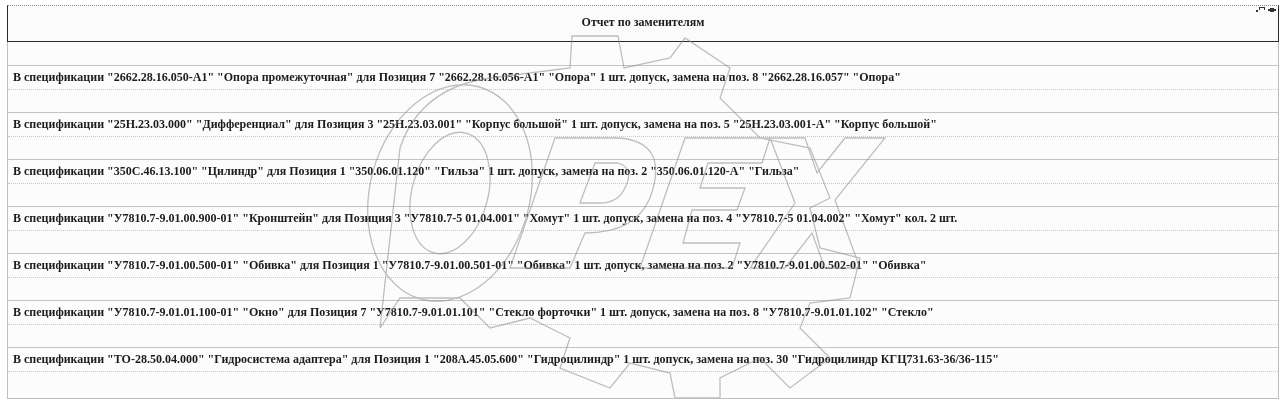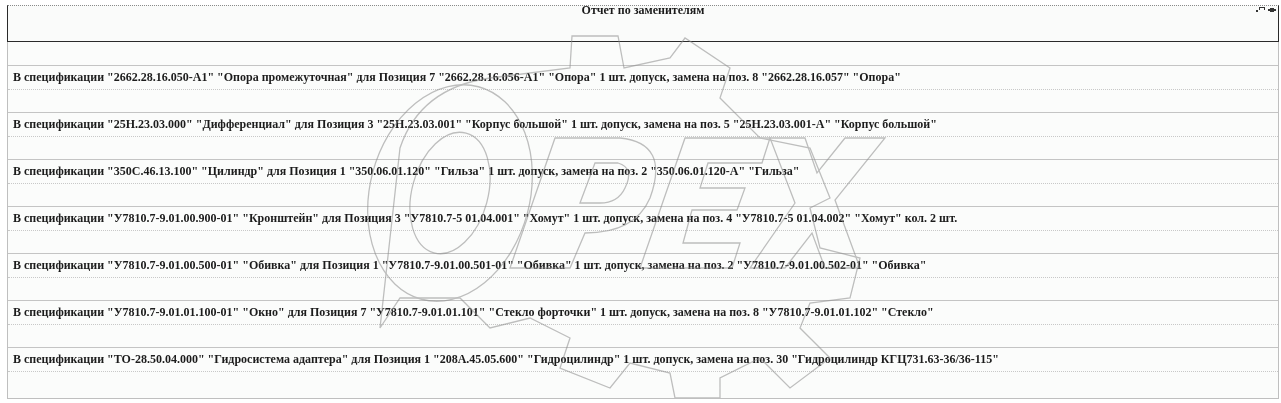--- a/index.html
+++ b/index.html
@@ -15,21 +15,21 @@
     border-left: 1px solid #bfbfbf;
     border-right: 1px solid #bfbfbf;
     border-bottom: 1px solid #bfbfbf;
     border-top: 1px dotted #9a9a9a;
   }
   .header {
     position: absolute; left: -1px; top: -1px; width: 1270px; height: 35px;
     border: 1px solid #2a2a2a;
     border-top: 1px dotted #8a8a8a;
     background: #fafbfa;
-    display: flex; justify-content: center;
+    display: flex; align-items: center; justify-content: center;
   }
   .header .title {
     font-weight: bold; font-size: 12px; color: #1a1a1a;
     margin-top: -3px;
   }
   .header .icons {
     position: absolute; right: 2px; top: 1px;
     display: flex; gap: 4px; align-items: center;
   }
   .icon-small {

